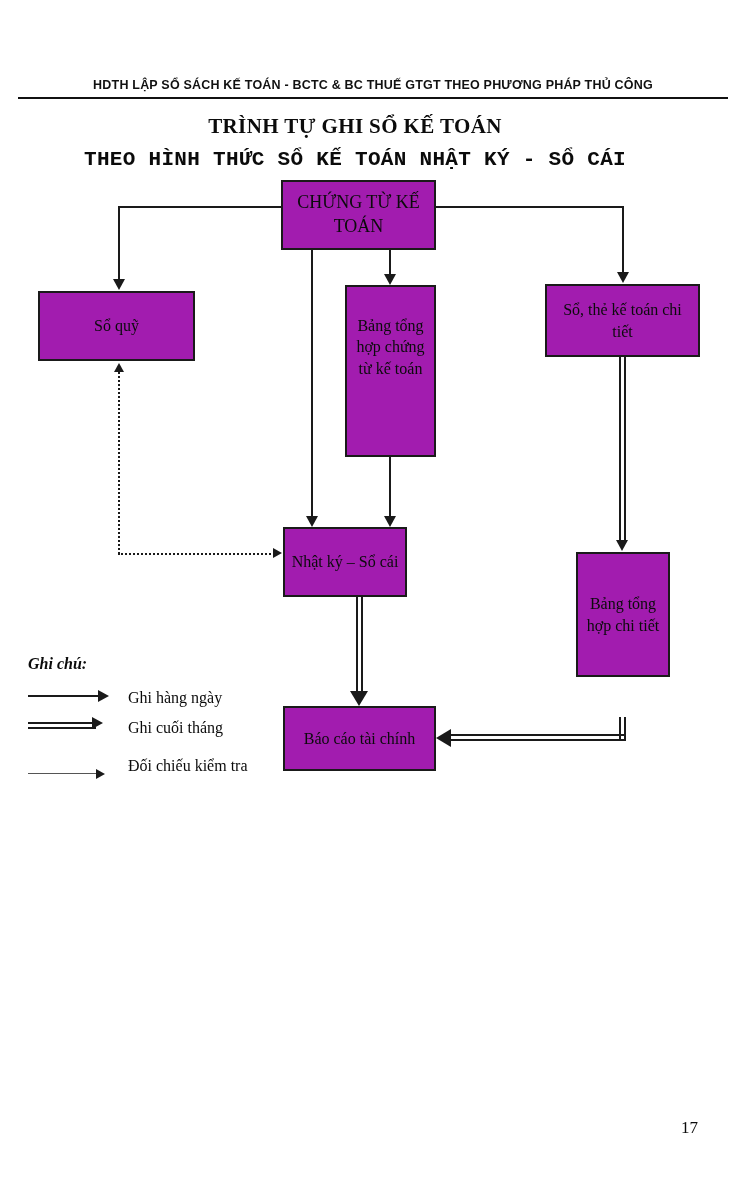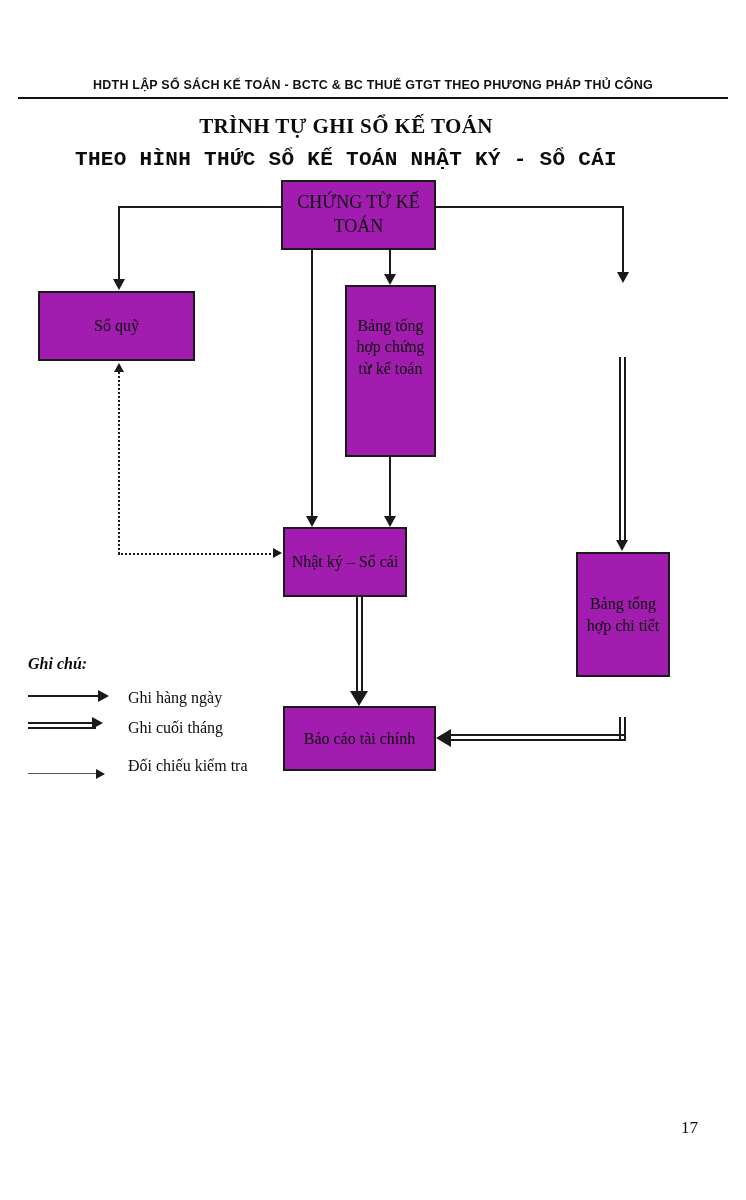--- a/index.html
+++ b/index.html
@@ -37,21 +37,21 @@
     left: 18px;
     top: 97px;
     width: 710px;
     height: 2px;
     background: #111111;
   }
 
   
   .title-1, .title-2 {
     position: absolute;
-    left: 4px;
+    left: 13px;
     width: 684px;
     text-align: center;
     font-family: "Liberation Serif", "DejaVu Serif", serif;
     font-weight: bold;
     color: #0b0b0b;
     white-space: nowrap;
   }
   .title-1 {
     top: 114px;
     font-size: 21px;
@@ -231,20 +231,23 @@
   </div>
 
   <div class="node" id="node-so-quy">
     <span>Sổ quỹ</span>
   </div>
 
   <div class="node" id="node-bang-th-ct">
     <span>Bảng tổng hợp chứng từ kế toán</span>
   </div>
 
+  <div class="node" id="node-so-the">
+    <span>Sổ, thẻ kế toán chi tiết</span>
+  </div>
 
   <div class="node" id="node-nhat-ky">
     <span>Nhật ký – Sổ cái</span>
   </div>
 
   <div class="node" id="node-bang-th-cx">
     <span>Bảng tổng hợp chi tiết</span>
   </div>
 
   <div class="node" id="node-bao-cao">

